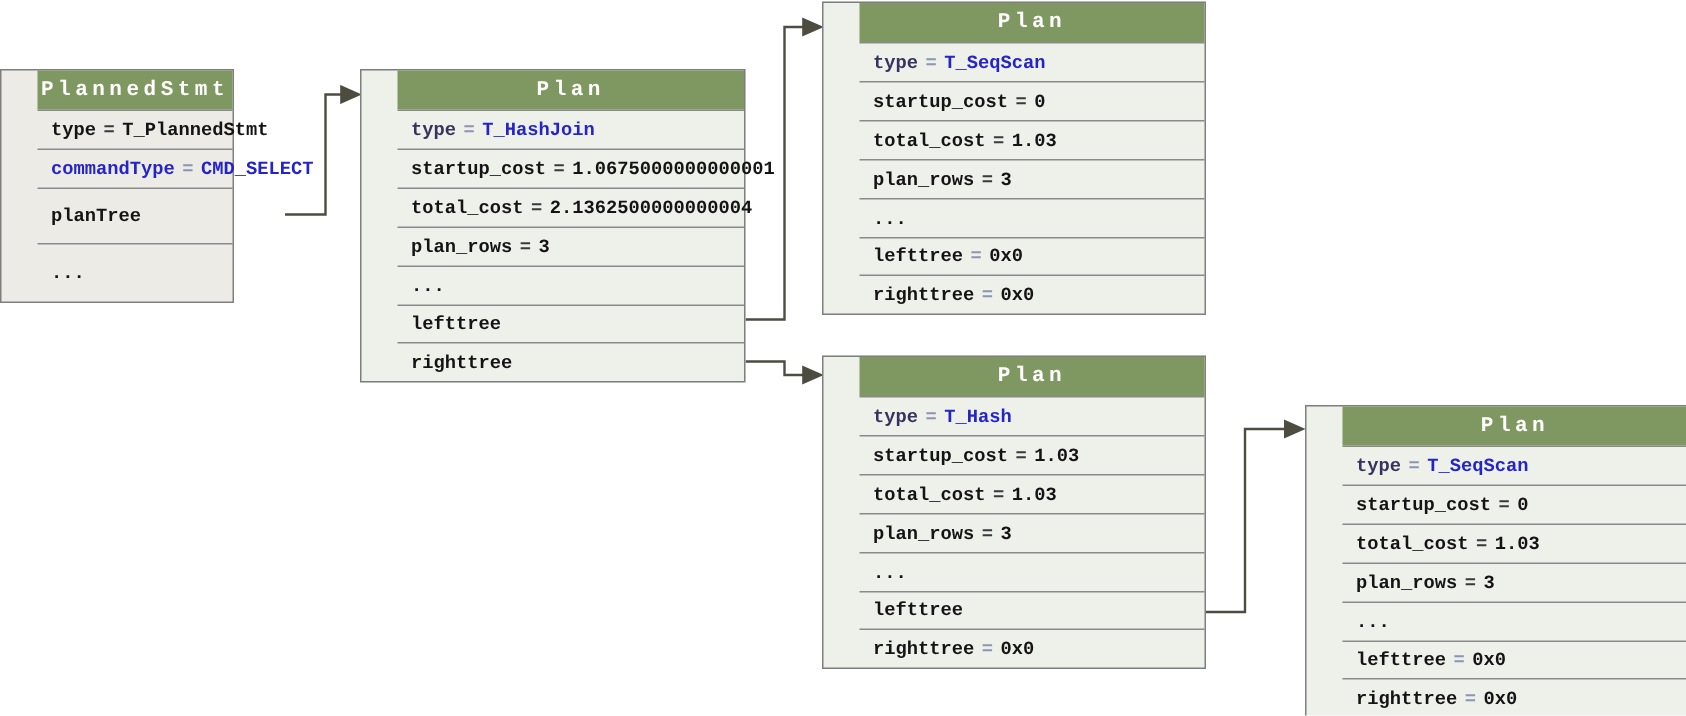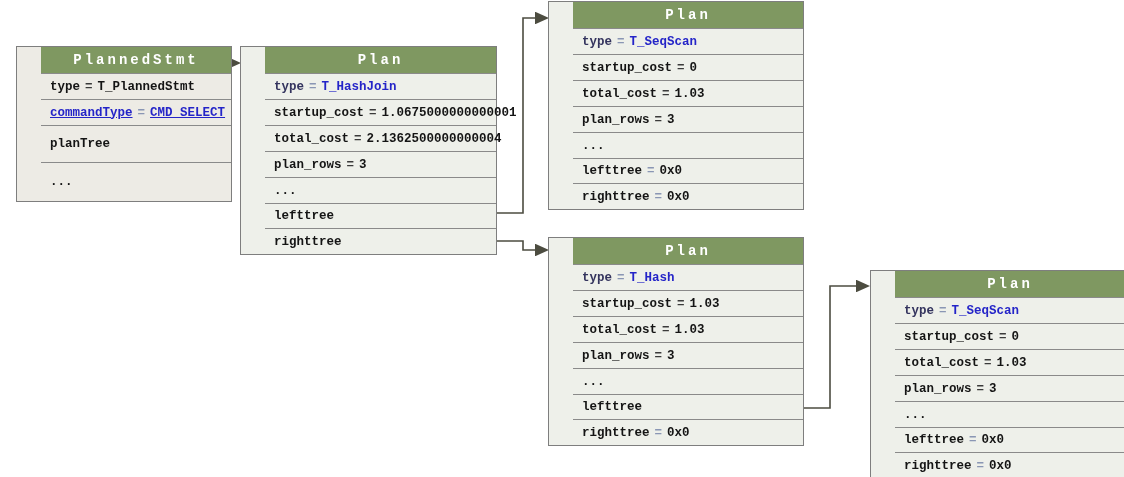--- a/index.html
+++ b/index.html
@@ -26,21 +26,21 @@
   .row{
     border-top:1px solid var(--row-border,#8a8a8a);
     display:flex;align-items:center;
     padding-left:9px;box-sizing:border-box;
     font-size:12.5px;font-weight:bold;white-space:pre;
   }
   .row .eq{margin:0 5px;}
   
   .s-black .k,.s-black .v{color:var(--text-black,#141414);}
   .s-black .eq{color:#3a3a3a;}
-  .s-blue .k,.s-blue .v{color:var(--text-blue,#2424c8);text-decoration:underline;}
+  .s-blue .k,.s-blue .v{color:var(--text-blue,#2424c8);}
   .s-blue .eq{color:var(--eq-gray,#8a96b4);}
   .s-type .k{color:var(--text-navy,#34345e);}
   .s-type .v{color:var(--text-blue,#2424c8);}
   .s-type .eq{color:var(--eq-gray,#8a96b4);}
   .s-ptr .k,.s-ptr .v{color:var(--text-black,#141414);}
   .s-ptr .eq{color:var(--eq-gray,#8a96b4);}
   .watermark{
     position:absolute;left:941px;top:437px;
     font-family:"DejaVu Sans","Liberation Sans",sans-serif;
     font-size:20px;letter-spacing:1px;
@@ -57,21 +57,21 @@
         <marker id="ah" markerWidth="9" markerHeight="8" refX="7" refY="4" orient="auto">
           <path d="M0,0 L9,4 L0,8 z" fill="#4c4c40"></path>
         </marker>
       </defs>
       <polyline points="190,143 217,143 217,63 238,63" fill="none" stroke="#4c4c40" stroke-width="1.6" marker-end="url(#ah)"></polyline>
       <polyline points="497,213 523,213 523,18 546,18" fill="none" stroke="#4c4c40" stroke-width="1.6" marker-end="url(#ah)"></polyline>
       <polyline points="497,241 523,241 523,250 546,250" fill="none" stroke="#4c4c40" stroke-width="1.6" marker-end="url(#ah)"></polyline>
       <polyline points="804,408 830,408 830,286 867,286" fill="none" stroke="#4c4c40" stroke-width="1.6" marker-end="url(#ah)"></polyline>
     </svg>
   <div class="watermark">@稀土掘金技术社区</div>
-<div class="box" style="left: 16px; top: 46px; width: 216px; background: rgb(237, 235, 229);">
+<div class="box" style="left: 0; top: 46px; width: 156px; background: rgb(237, 235, 229);">
       <div class="hdr" style="height: 26px;">PlannedStmt</div>
       <div class="row s-black" style="height: 26px;"><span class="k">type</span><span class="eq">=</span><span class="v">T_PlannedStmt</span></div>
       <div class="row s-blue" style="height: 26px;"><span class="k">commandType</span><span class="eq">=</span><span class="v">CMD_SELECT</span></div>
       <div class="row s-black" style="height: 37px; align-items: center;"><span class="k">planTree</span></div>
       <div class="row s-black" style="height: 39px;"><span class="k">...</span></div>
     </div>
     <div class="box" style="left: 240px; top: 46px; width: 257px; background: rgb(238, 240, 234);">
       <div class="hdr" style="height: 26px;">Plan</div>
       <div class="row s-type" style="height: 26px;"><span class="k">type</span><span class="eq">=</span><span class="v">T_HashJoin</span></div>
       <div class="row s-black" style="height: 26px;"><span class="k">startup_cost</span><span class="eq">=</span><span class="v">1.0675000000000001</span></div>

